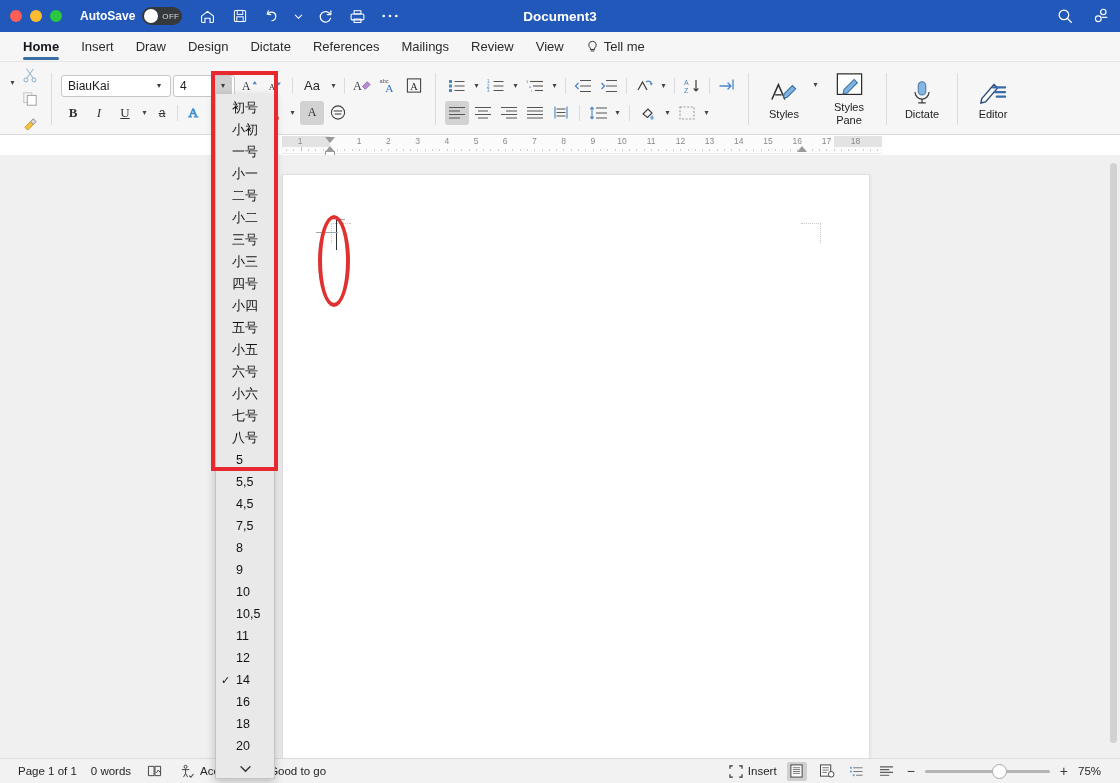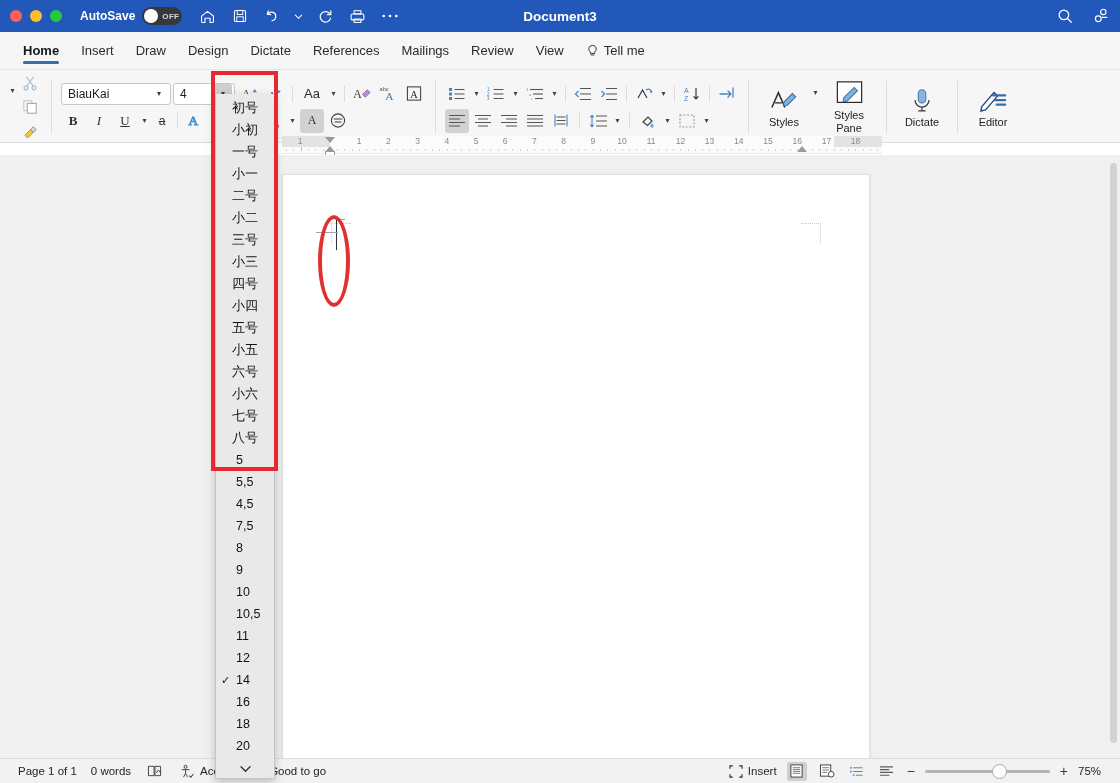--- a/index.html
+++ b/index.html
@@ -28,35 +28,35 @@
   .light.green { background: #28c840; }
 
   .autosave-wrap { display: flex; align-items: center; gap: 7px; }
   .autosave-label { color: #fff; font-size: 12px; font-weight: bold; }
   .toggle {
     width: 40px; height: 18px; border-radius: 9px;
     background: #36393c; display: flex; align-items: center;
     padding: 2px; position: relative;
   }
   .toggle .knob { width: 14px; height: 14px; border-radius: 50%; background: #fff; }
-  .toggle .off { color: #d8d8d8; font-size: 8px; font-weight: bold; margin-left: 4px; letter-spacing: .3px;}
+  .toggle .off { color: #d8d8d8; font-size: 8px; font-weight: normal; margin-left: 4px; letter-spacing: .3px;}
 
   .qat { display: flex; align-items: center; gap: 13px; margin-left: 16px; }
   .qat-ic { width: 19px; height: 19px; display: flex; align-items: center; justify-content: center; }
   .qat-ic svg { display: block; }
 
   #doc-title {
     position: absolute; left: 0; right: 0; text-align: center;
     color: #fff; font-size: 13.5px; font-weight: bold; pointer-events: none;
   }
   .title-right { margin-left: auto; display: flex; align-items: center; gap: 17px; z-index: 2; }
 
   
   #tabstrip {
-    height: 38px; background: #f6f6f6;
+    height: 30px; background: #f6f6f6;
     display: flex; align-items: center; padding: 0 12px;
     border-bottom: 1px solid #e6e6e6;
     position: relative;
   }
   .tab {
     font-size: 13px; color: #2b2b2b; padding: 0 11px;
     height: 30px; display: flex; align-items: center; position: relative;
   }
   .tab.active { font-weight: bold; color: #14181c; }
   .tab.active::after {

